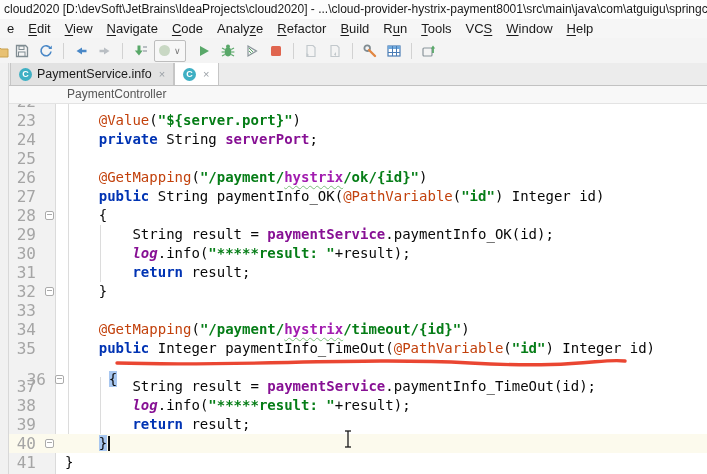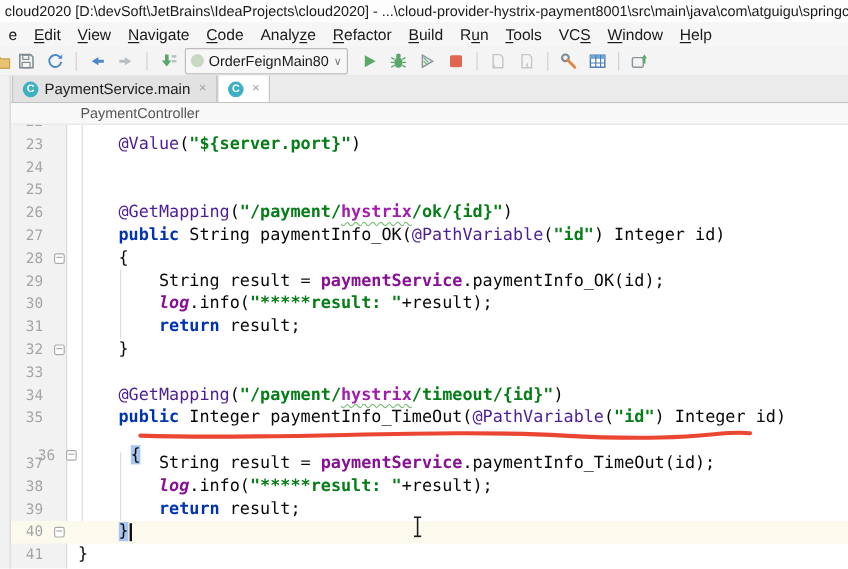--- a/index.html
+++ b/index.html
@@ -48,31 +48,31 @@
     border-right:1px solid #D8D8D8;z-index:6;}
 
   
   .editor{position:absolute;left:0;top:104px;right:0;bottom:0;background:#fff;overflow:hidden;}
   .gutterbg{position:absolute;left:8px;top:0;bottom:0;width:47px;background:#F2F2F2;
     border-right:1px solid #DBDBDB;}
   .iguide{position:absolute;width:1px;background:#DCDCDC;}
   .row{position:absolute;left:0;right:0;height:19px;}
   .row.caret-line::before{content:'';position:absolute;left:8px;right:0;top:0;bottom:0;background:#FCFAED;}
   .ln{position:absolute;left:8px;width:28px;text-align:right;font-family:"DejaVu Sans Mono",monospace;
-    font-size:12px;color:#A5A5A5;line-height:19px;}
+    font-size:16px;color:#A5A5A5;line-height:19px;}
   .fold{position:absolute;left:45px;top:5px;width:9px;height:9px;border:1px solid #ABABAB;
     border-radius:2px;background:#fff;box-sizing:border-box;}
   .fold::after{content:'';position:absolute;left:1px;right:1px;top:2px;border-top:1px solid #ABABAB;}
   .code{position:absolute;left:65px;top:0;white-space:pre;font-family:"DejaVu Sans Mono",monospace;
     font-size:14px;line-height:19px;color:#070707;}
   .tk-pln{color:#070707;}
   .tk-kw{color:#0033B3;font-weight:bold;}
   .tk-str{color:#067D17;font-weight:bold;}
   .tk-strw{color:#a21caf;font-weight:bold;text-decoration:underline wavy #7CBF7C 1px;text-underline-offset:3px;}
-  .tk-ann{color:#4c1d95;}
+  .tk-ann{color:#c2410c;}
   .tk-fld{color:#871094;font-weight:bold;}
   .tk-log{color:#871094;font-weight:bold;font-style:italic;}
   .tk-brc{color:#070707;background:#A8C7F0;}
   .tk-crt{display:inline-block;width:0;height:15px;border-left:2px solid #111;vertical-align:text-bottom;margin-left:1px;}
   .overlay{position:absolute;inset:0;pointer-events:none;}
 </style>
 </head>
 <body>
 
 <div class="screen">
@@ -128,21 +128,20 @@
     <div class="tsep"></div>
     <button class="tbtn">
       <svg width="16" height="16">
           <path d="M3.5 2.5 h3 v5 h2.2 L5 12.5 L0.8 7.5 H3.5 z" fill="#59A869" transform="translate(2,0)"></path>
           <rect x="11" y="3" width="4" height="2" fill="#B9BEC3"></rect>
           <rect x="11" y="7" width="4" height="2" fill="#B9BEC3"></rect>
         </svg>
     </button>
     <div class="runcombo">
       <span class="leaf"></span>
-      <span>OrderFeignMain80</span>
       <span class="chev">∨</span>
     </div>
     <button class="tbtn">
       <svg width="16" height="16">
           <path d="M4 3 L13 8 L4 13 z" fill="#59A869"></path>
         </svg>
     </button>
     <button class="tbtn">
       <svg width="16" height="16">
           <ellipse cx="8" cy="9" rx="3.4" ry="4.4" fill="#59A869"></ellipse>
@@ -206,21 +205,21 @@
           <rect x="2" y="5" width="9" height="8" rx="1" fill="none" stroke="#8A959B" stroke-width="1.2"></rect>
           <line x1="12" y1="10" x2="12" y2="4" stroke="#59A869" stroke-width="1.8"></line>
           <path d="M9.8 5.5 L12 2.5 L14.2 5.5 z" fill="#59A869"></path>
         </svg>
     </button>
   </div>
 
   <div class="tabbar" id="tabbar">
       <div class="tab">
         <span class="classicon">C</span>
-        <span>PaymentService.main</span>
+        <span>PaymentService.info</span>
         <span class="tabclose">×</span>
       </div>
       <div class="tab active">
         <span class="classicon">C</span>
         <span class="tabclose">×</span>
       </div>
     </div>
 
   <div class="crumbbar">
     <span>PaymentController</span>
@@ -237,20 +236,21 @@
         <div class="row" style="top: -12px;">
           <span class="ln">22</span>
           <span class="code"></span>
         </div>
         <div class="row" style="top: 7px;">
           <span class="ln">23</span>
           <span class="code"><span class="tk-pln">    </span><span class="tk-ann">@Value</span><span class="tk-pln">(</span><span class="tk-str">"${server.port}"</span><span class="tk-pln">)</span></span>
         </div>
         <div class="row" style="top: 26px;">
           <span class="ln">24</span>
+          <span class="code"><span class="tk-pln">    </span><span class="tk-kw">private</span><span class="tk-pln"> String </span><span class="tk-fld">serverPort</span><span class="tk-pln">;</span></span>
         </div>
         <div class="row" style="top: 45px;">
           <span class="ln">25</span>
           <span class="code"></span>
         </div>
         <div class="row" style="top: 64px;">
           <span class="ln">26</span>
           <span class="code"><span class="tk-pln">    </span><span class="tk-ann">@GetMapping</span><span class="tk-pln">(</span><span class="tk-str">"/payment/</span><span class="tk-strw">hystrix</span><span class="tk-str">/ok/{id}"</span><span class="tk-pln">)</span></span>
         </div>
         <div class="row" style="top: 83px; padding-left: 35px;">

